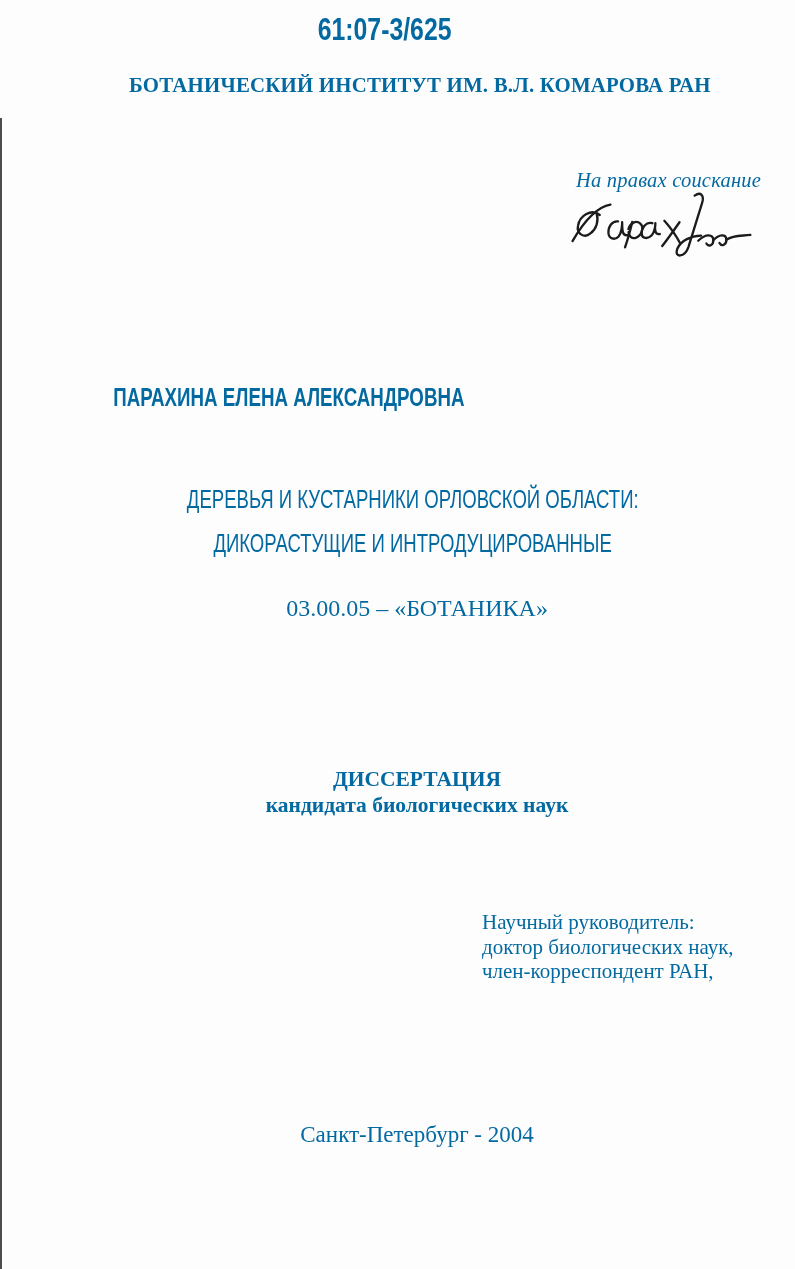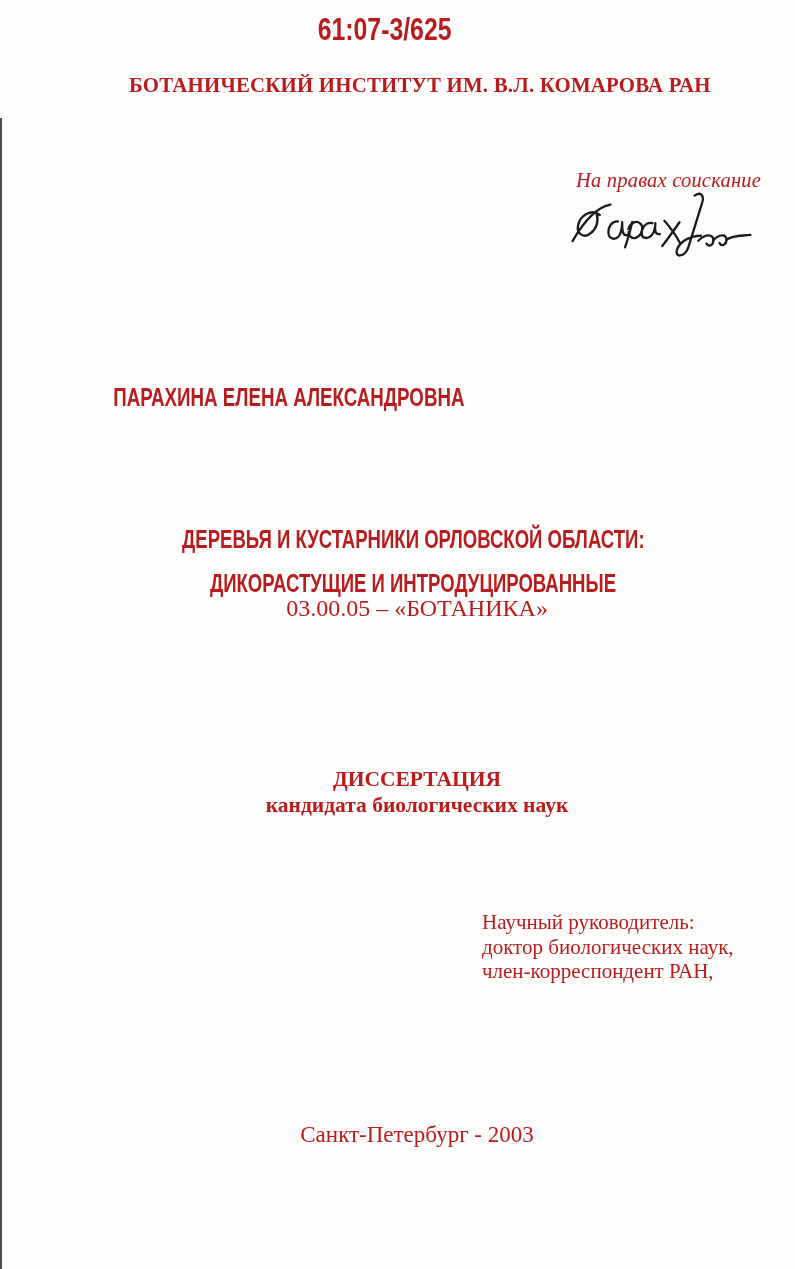--- a/index.html
+++ b/index.html
@@ -7,21 +7,21 @@
     padding: 0;
     background: #e8e8e8;
   }
   .page {
     position: relative;
     width: 795px;
     height: 1269px;
     background: #fdfdfd;
     overflow: hidden;
     font-family: "Liberation Serif", serif;
-    color: #b91c1c;
+    color: #0369a1;
   }
   
   .scan-edge {
     position: absolute;
     left: 0;
     top: 118px;
     width: 2px;
     height: 1151px;
     background: #3a3a3a;
     opacity: 0.9;
@@ -77,24 +77,23 @@
     font-size: 26px;
   }
   .author .squeeze { display: inline-block; transform: scaleX(0.72); transform-origin: center; }
   .title-block {
     position: absolute;
     top: 477px;
     left: 39px;
     right: 8px;
     text-align: center;
     font-family: "Liberation Sans", sans-serif;
-    font-weight: bold;
+    font-weight: normal;
     font-size: 26.5px;
     line-height: 44px;
-    margin-top: 40px;
   }
   .title-block .squeeze { display: inline-block; transform: scaleX(0.70); transform-origin: center; }
   .specialty {
     position: absolute;
     top: 595px;
     left: 39px;
     right: 0;
     text-align: center;
     font-size: 24px;
   }
@@ -179,15 +178,15 @@
     <div>ДИССЕРТАЦИЯ</div>
     <div>кандидата биологических наук</div>
   </div>
 
   <div class="supervisor-block">
     <div>Научный руководитель:</div>
     <div>доктор биологических наук,</div>
     <div>член-корреспондент РАН,</div>
   </div>
 
-  <div class="city-year">Санкт-Петербург - 2003</div>
+  <div class="city-year">Санкт-Петербург - 2004</div>
 
 </div>
 
 </body></html>

